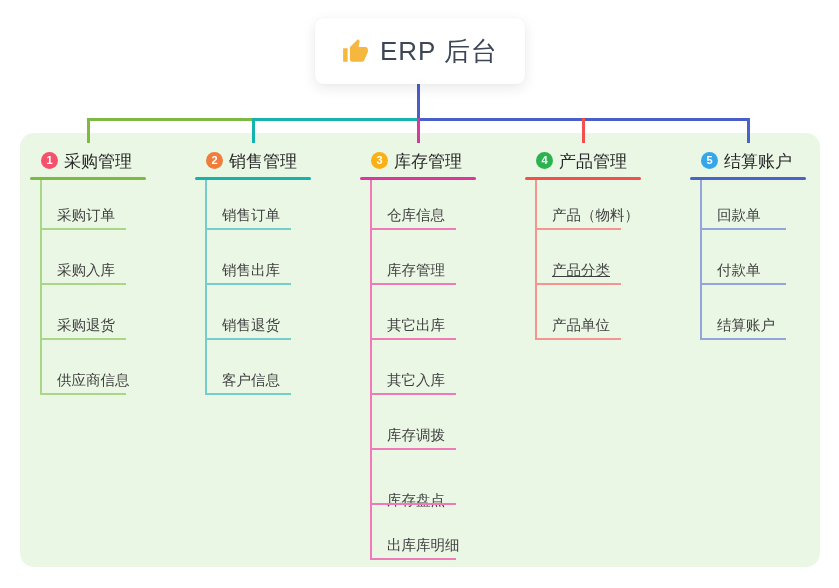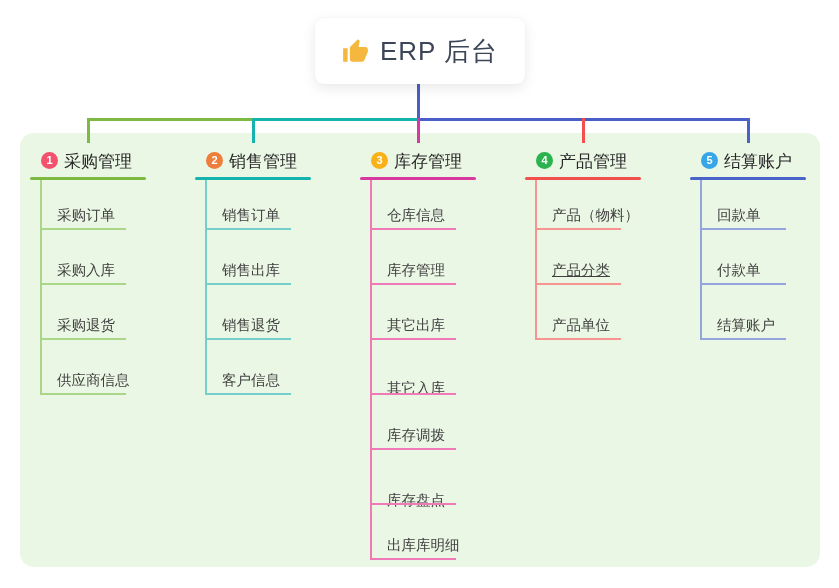--- a/index.html
+++ b/index.html
@@ -81,21 +81,21 @@
     <div class="abs badge" style="left: 371px; top: 152px; background: rgb(248, 177, 23);">3</div>
     <div class="abs btitle" style="left: 394px; top: 151px;">库存管理</div>
     <div class="abs bunderline" style="left: 360px; top: 177px; background: rgb(216, 57, 158);"></div>
     <div class="abs vline" style="left: 370px; top: 180px; height: 380px; background: rgb(240, 122, 184);"></div>
     <div class="abs ilabel" style="left: 387px; top: 205px;">仓库信息</div>
     <div class="abs iunderline" style="left: 370px; top: 228px; background: rgb(240, 122, 184);"></div>
     <div class="abs ilabel" style="left: 387px; top: 260px;">库存管理</div>
     <div class="abs iunderline" style="left: 370px; top: 283px; background: rgb(240, 122, 184);"></div>
     <div class="abs ilabel" style="left: 387px; top: 315px;">其它出库</div>
     <div class="abs iunderline" style="left: 370px; top: 338px; background: rgb(240, 122, 184);"></div>
-    <div class="abs ilabel" style="left: 387px; top: 370px; margin-top: 8px;">其它入库</div>
+    <div class="abs ilabel" style="left: 387px; top: 370px;">其它入库</div>
     <div class="abs iunderline" style="left: 370px; top: 393px; background: rgb(240, 122, 184);"></div>
     <div class="abs ilabel" style="left: 387px; top: 425px;">库存调拨</div>
     <div class="abs iunderline" style="left: 370px; top: 448px; background: rgb(240, 122, 184);"></div>
     <div class="abs ilabel" style="left: 387px; top: 480px; margin-top: 10px;">库存盘点</div>
     <div class="abs iunderline" style="left: 370px; top: 503px; background: rgb(240, 122, 184);"></div>
     <div class="abs ilabel" style="left: 387px; top: 535px;">出库库明细</div>
     <div class="abs iunderline" style="left: 370px; top: 558px; background: rgb(240, 122, 184);"></div>
     <div class="abs" style="left: 582px; top: 118px; width: 3px; height: 25px; background: rgb(241, 80, 78);"></div>
     <div class="abs badge" style="left: 536px; top: 152px; background: rgb(44, 179, 79);">4</div>
     <div class="abs btitle" style="left: 559px; top: 151px;">产品管理</div>

